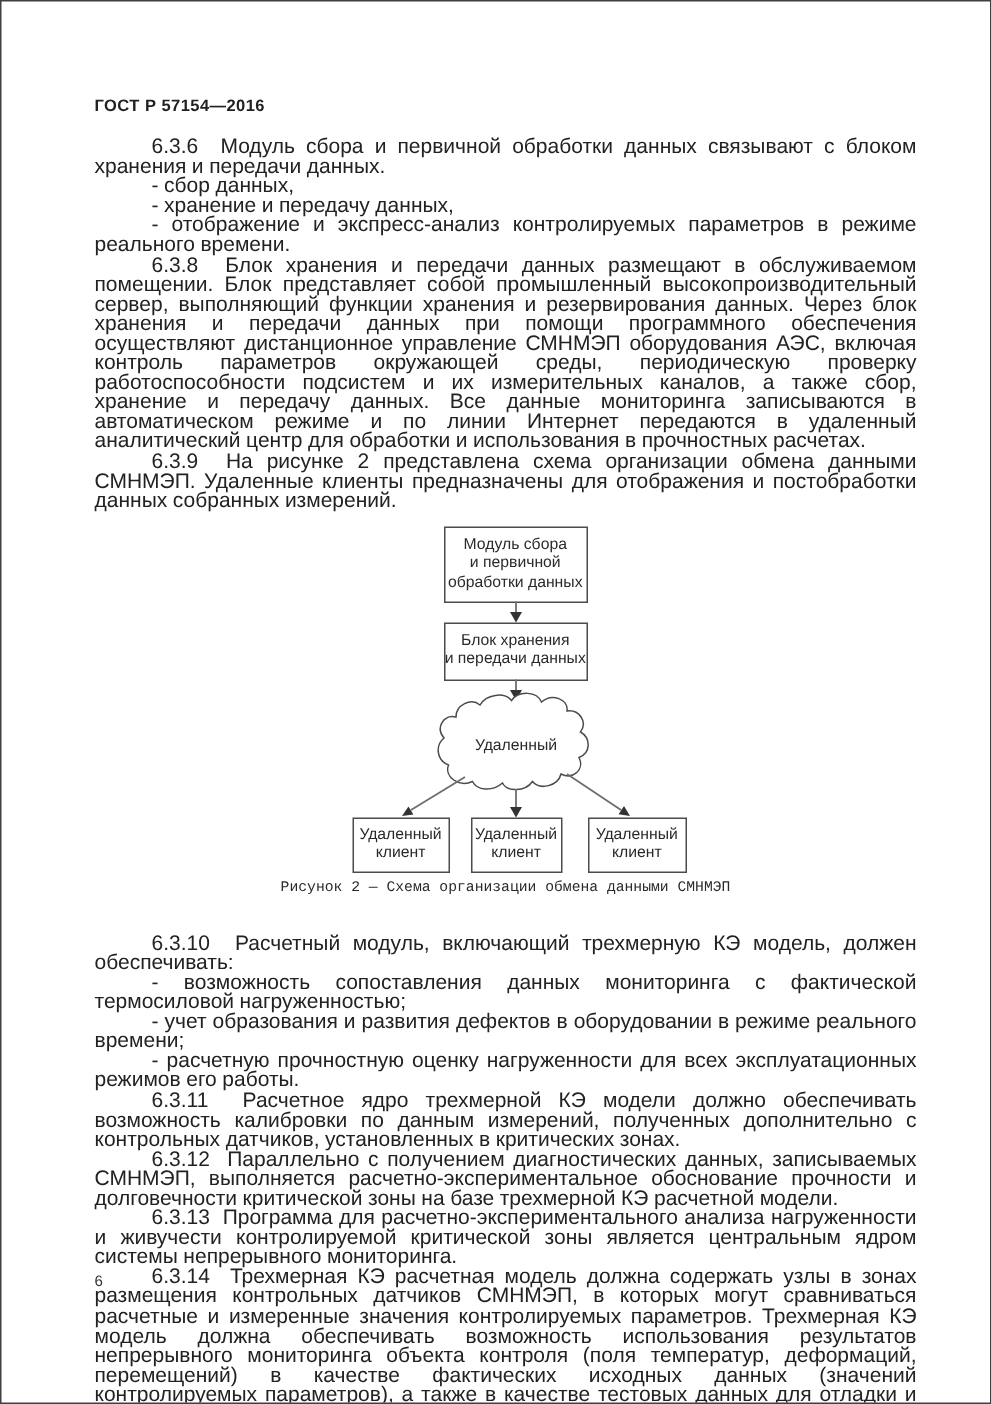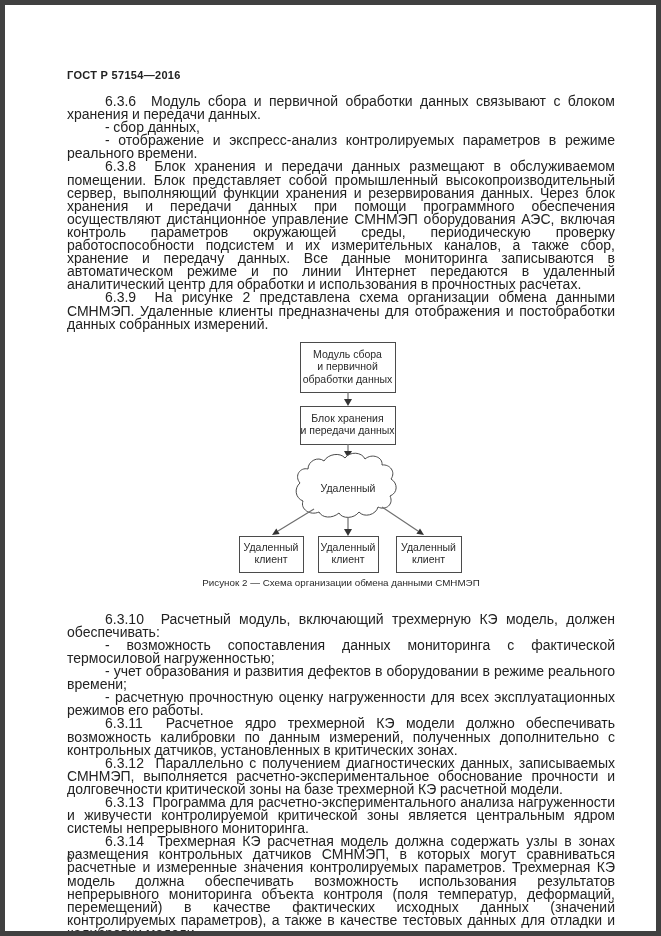--- a/index.html
+++ b/index.html
@@ -1,20 +1,20 @@
 <!DOCTYPE html>
 <html><head>
 <meta charset="utf-8">
 <style>
   html, body { margin:0; padding:0; background:#ffffff; }
   .page {
     position:relative;
     width:661px; height:936px;
     background:#ffffff;
-    border:5px solid #404040;
+    border:1px solid #404040;
     box-sizing:border-box;
     font-family:"Liberation Sans", sans-serif;
     color:#222222;
     overflow:hidden;
   }
   .content { position:absolute; left:62px; top:64px; width:548px; }
   .doc-header { font-weight:bold; font-size:11px; letter-spacing:0.3px; margin:0 0 14px 0; }
   .para {
     margin:0;
     font-size:14px;
@@ -31,33 +31,35 @@
     text-align:center;
     white-space:pre-line;
     font-size:10.5px;
     line-height:12.5px;
     color:#2a2a2a;
   }
   .caption {
     position:absolute; left:0; top:236px; width:100%;
     text-align:center; font-size:9.8px; color:#2a2a2a;
     text-indent:0;
+    font-family:Liberation Mono, monospace;
   }
   .pagenum { position:absolute; left:62px; top:848px; font-size:10px; color:#333333; }
 </style>
 </head>
 <body>
 
 <div class="page">
   <div class="content">
 
     <div class="doc-header">ГОСТ Р 57154—2016</div>
 
     <p class="para">6.3.6&nbsp; Модуль сбора и первичной обработки данных связывают с блоком хранения и передачи данных.</p>
     <p class="para">-&nbsp;сбор данных,</p>
+    <p class="para">-&nbsp;хранение и передачу данных,</p>
     <p class="para">-&nbsp;отображение и экспресс-анализ контролируемых параметров в режиме реального времени.</p>
     <p class="para">6.3.8&nbsp; Блок хранения и передачи данных размещают в обслуживаемом помещении. Блок представ­ляет собой промышленный высокопроизводительный сервер, выполняющий функции хранения и резервирования данных. Через блок хранения и передачи данных при помощи программного обеспече­ния осуществляют дистанционное управление СМНМЭП оборудования АЭС, включая контроль пара­метров окружающей среды, периодическую проверку работоспособности подсистем и их измерительных каналов, а также сбор, хранение и передачу данных. Все данные мониторинга записы­ваются в автоматическом режиме и по линии Интернет передаются в удаленный аналитический центр для обработки и использования в прочностных расчетах.</p>
     <p class="para">6.3.9&nbsp; На рисунке 2 представлена схема организации обмена данными СМНМЭП. Удаленные клиенты предназначены для отображения и постобработки данных собранных измерений.</p>
 
     <div class="diagram">
       <svg width="548" height="252" viewBox="0 0 548 252">
 
         <rect x="233.5" y="1.5" width="95" height="50" fill="#ffffff" stroke="#4b4b4b" stroke-width="1"></rect>
         <rect x="233.5" y="65.5" width="95" height="38" fill="#ffffff" stroke="#4b4b4b" stroke-width="1"></rect>
 

